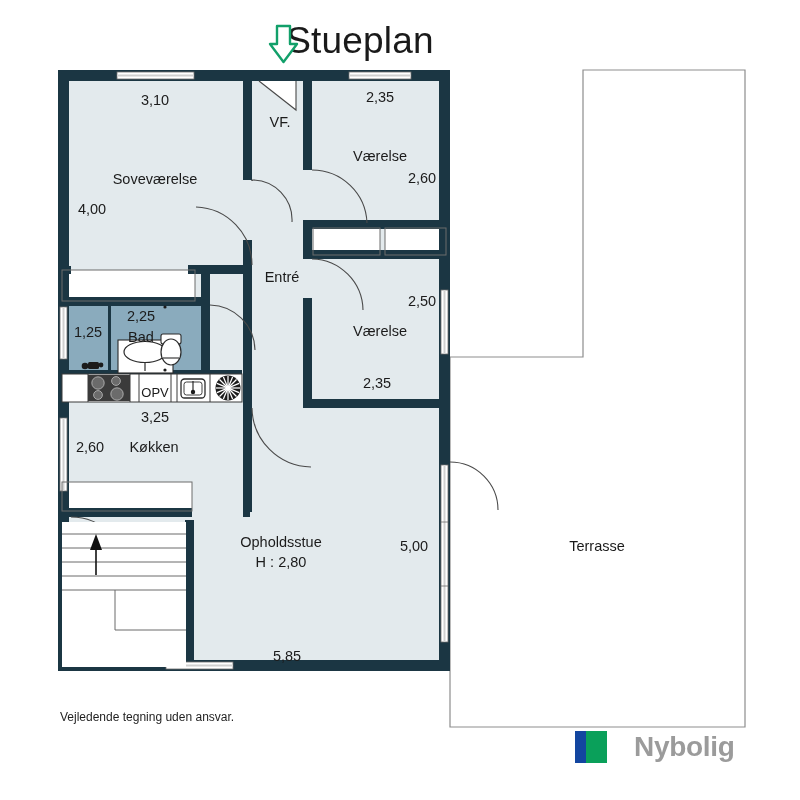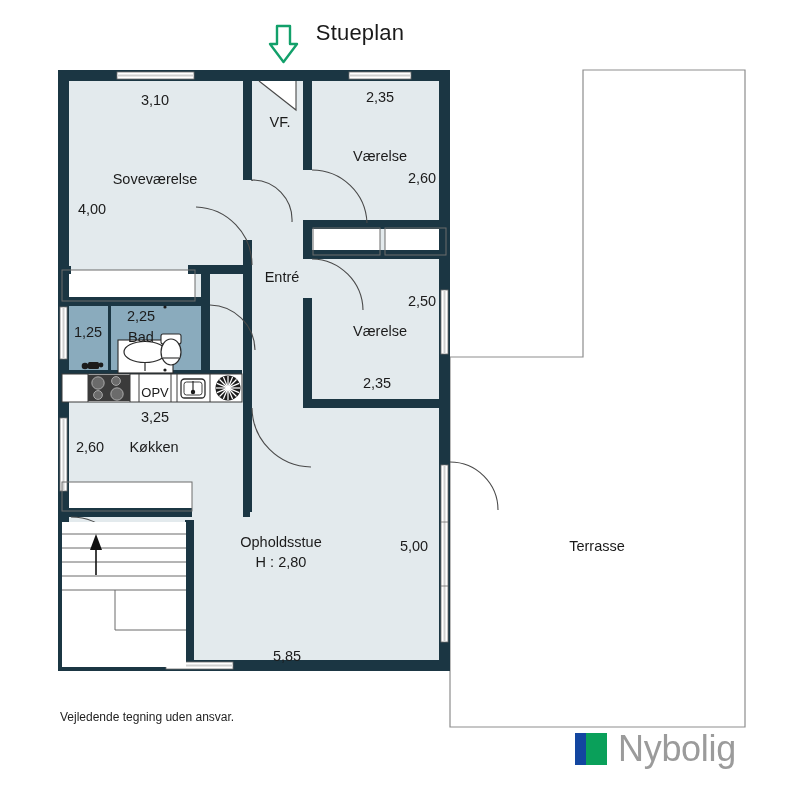--- a/index.html
+++ b/index.html
@@ -19,21 +19,21 @@
     left: 0; top: 0;
     width: 800px;
     height: 800px;
   }
   #plan-title {
     position: absolute;
     left: 0;
     top: 20px;
     width: 720px;
     text-align: center;
-    font-size: 22px;
+    font-size: 37px;
     color: #1a1a1a;
     letter-spacing: 0.2px;
   }
   #disclaimer {
     position: absolute;
     left: 60px;
     top: 710px;
     font-size: 12px;
     color: #1f1f1f;
   }
@@ -57,25 +57,26 @@
     width: 11px; height: 32px;
     background: #1346a0;
   }
   #brand-mark .bm-green {
     position: absolute;
     left: 11px; top: 0;
     width: 21px; height: 32px;
     background: #0aa05a;
   }
   #brand-word {
-    font-size: 36px;
-    font-weight: normal;
+    font-size: 28px;
+    font-weight: bold;
     color: #9b9b9b;
     letter-spacing: -0.3px;
     line-height: 1;
+    margin-left: 16px;
   }
   svg#floorplan {
     position: absolute;
     left: 0;
     top: 0;
   }
   .rm-label {
     font-family: "Liberation Sans", sans-serif;
     font-size: 14.5px;
     fill: #1b1b1b;

